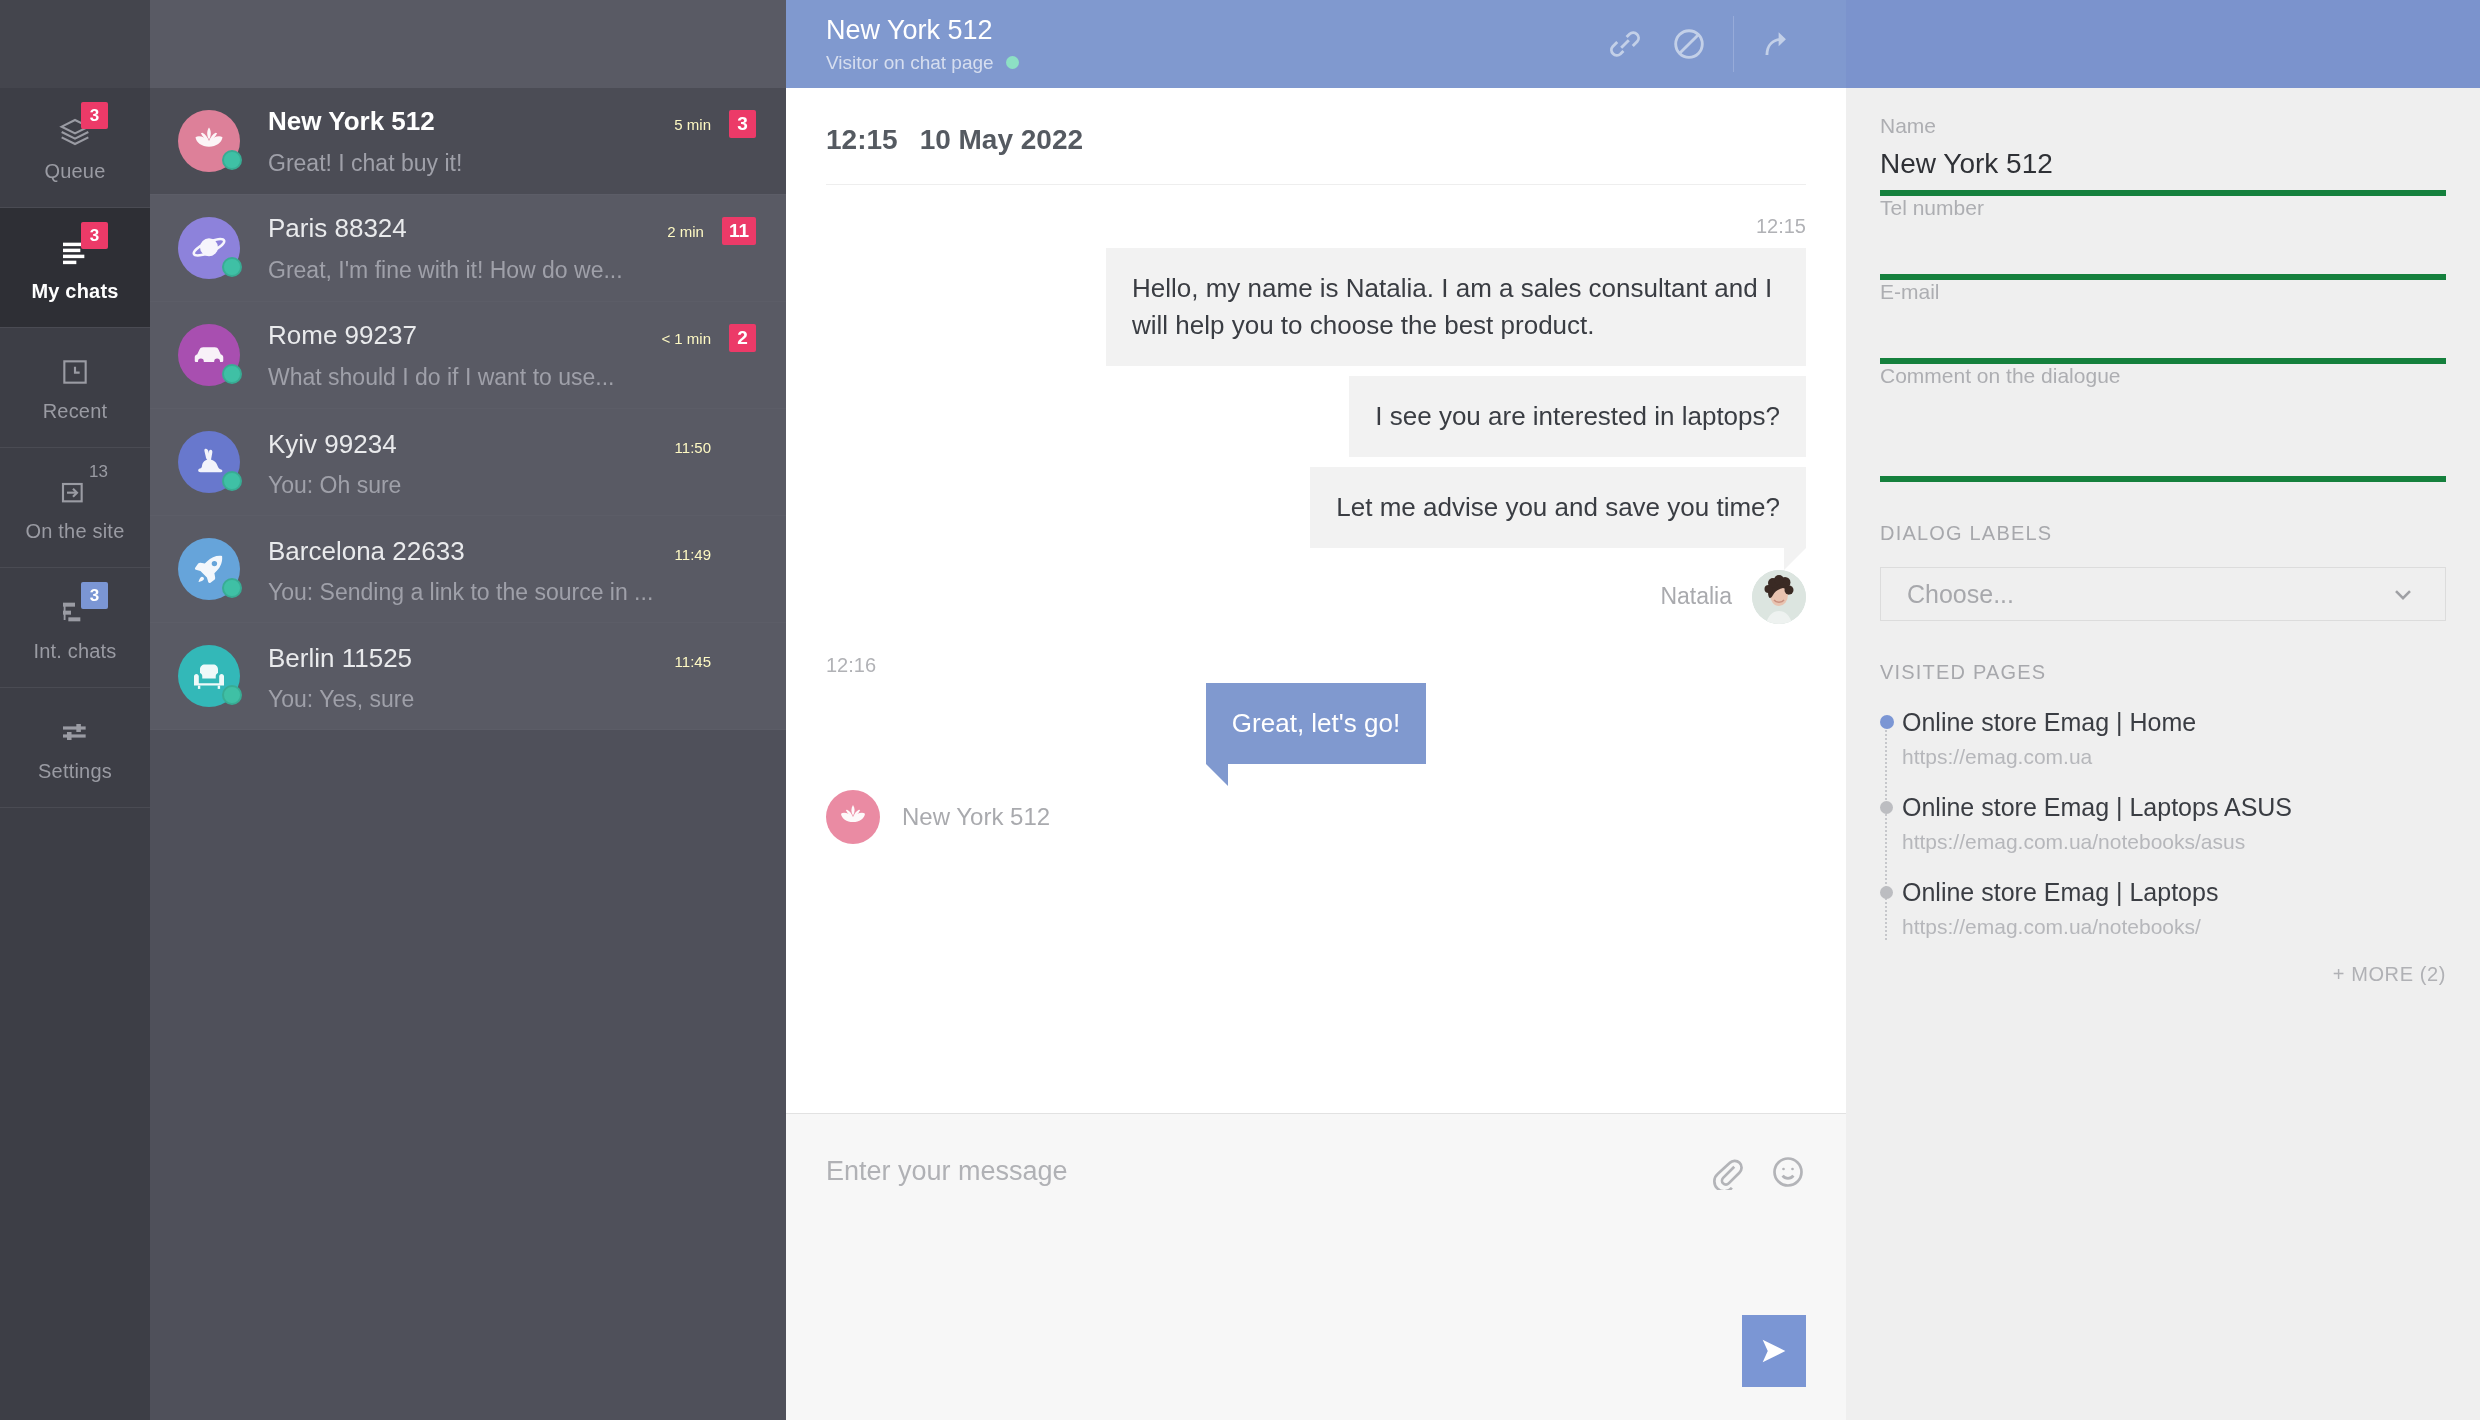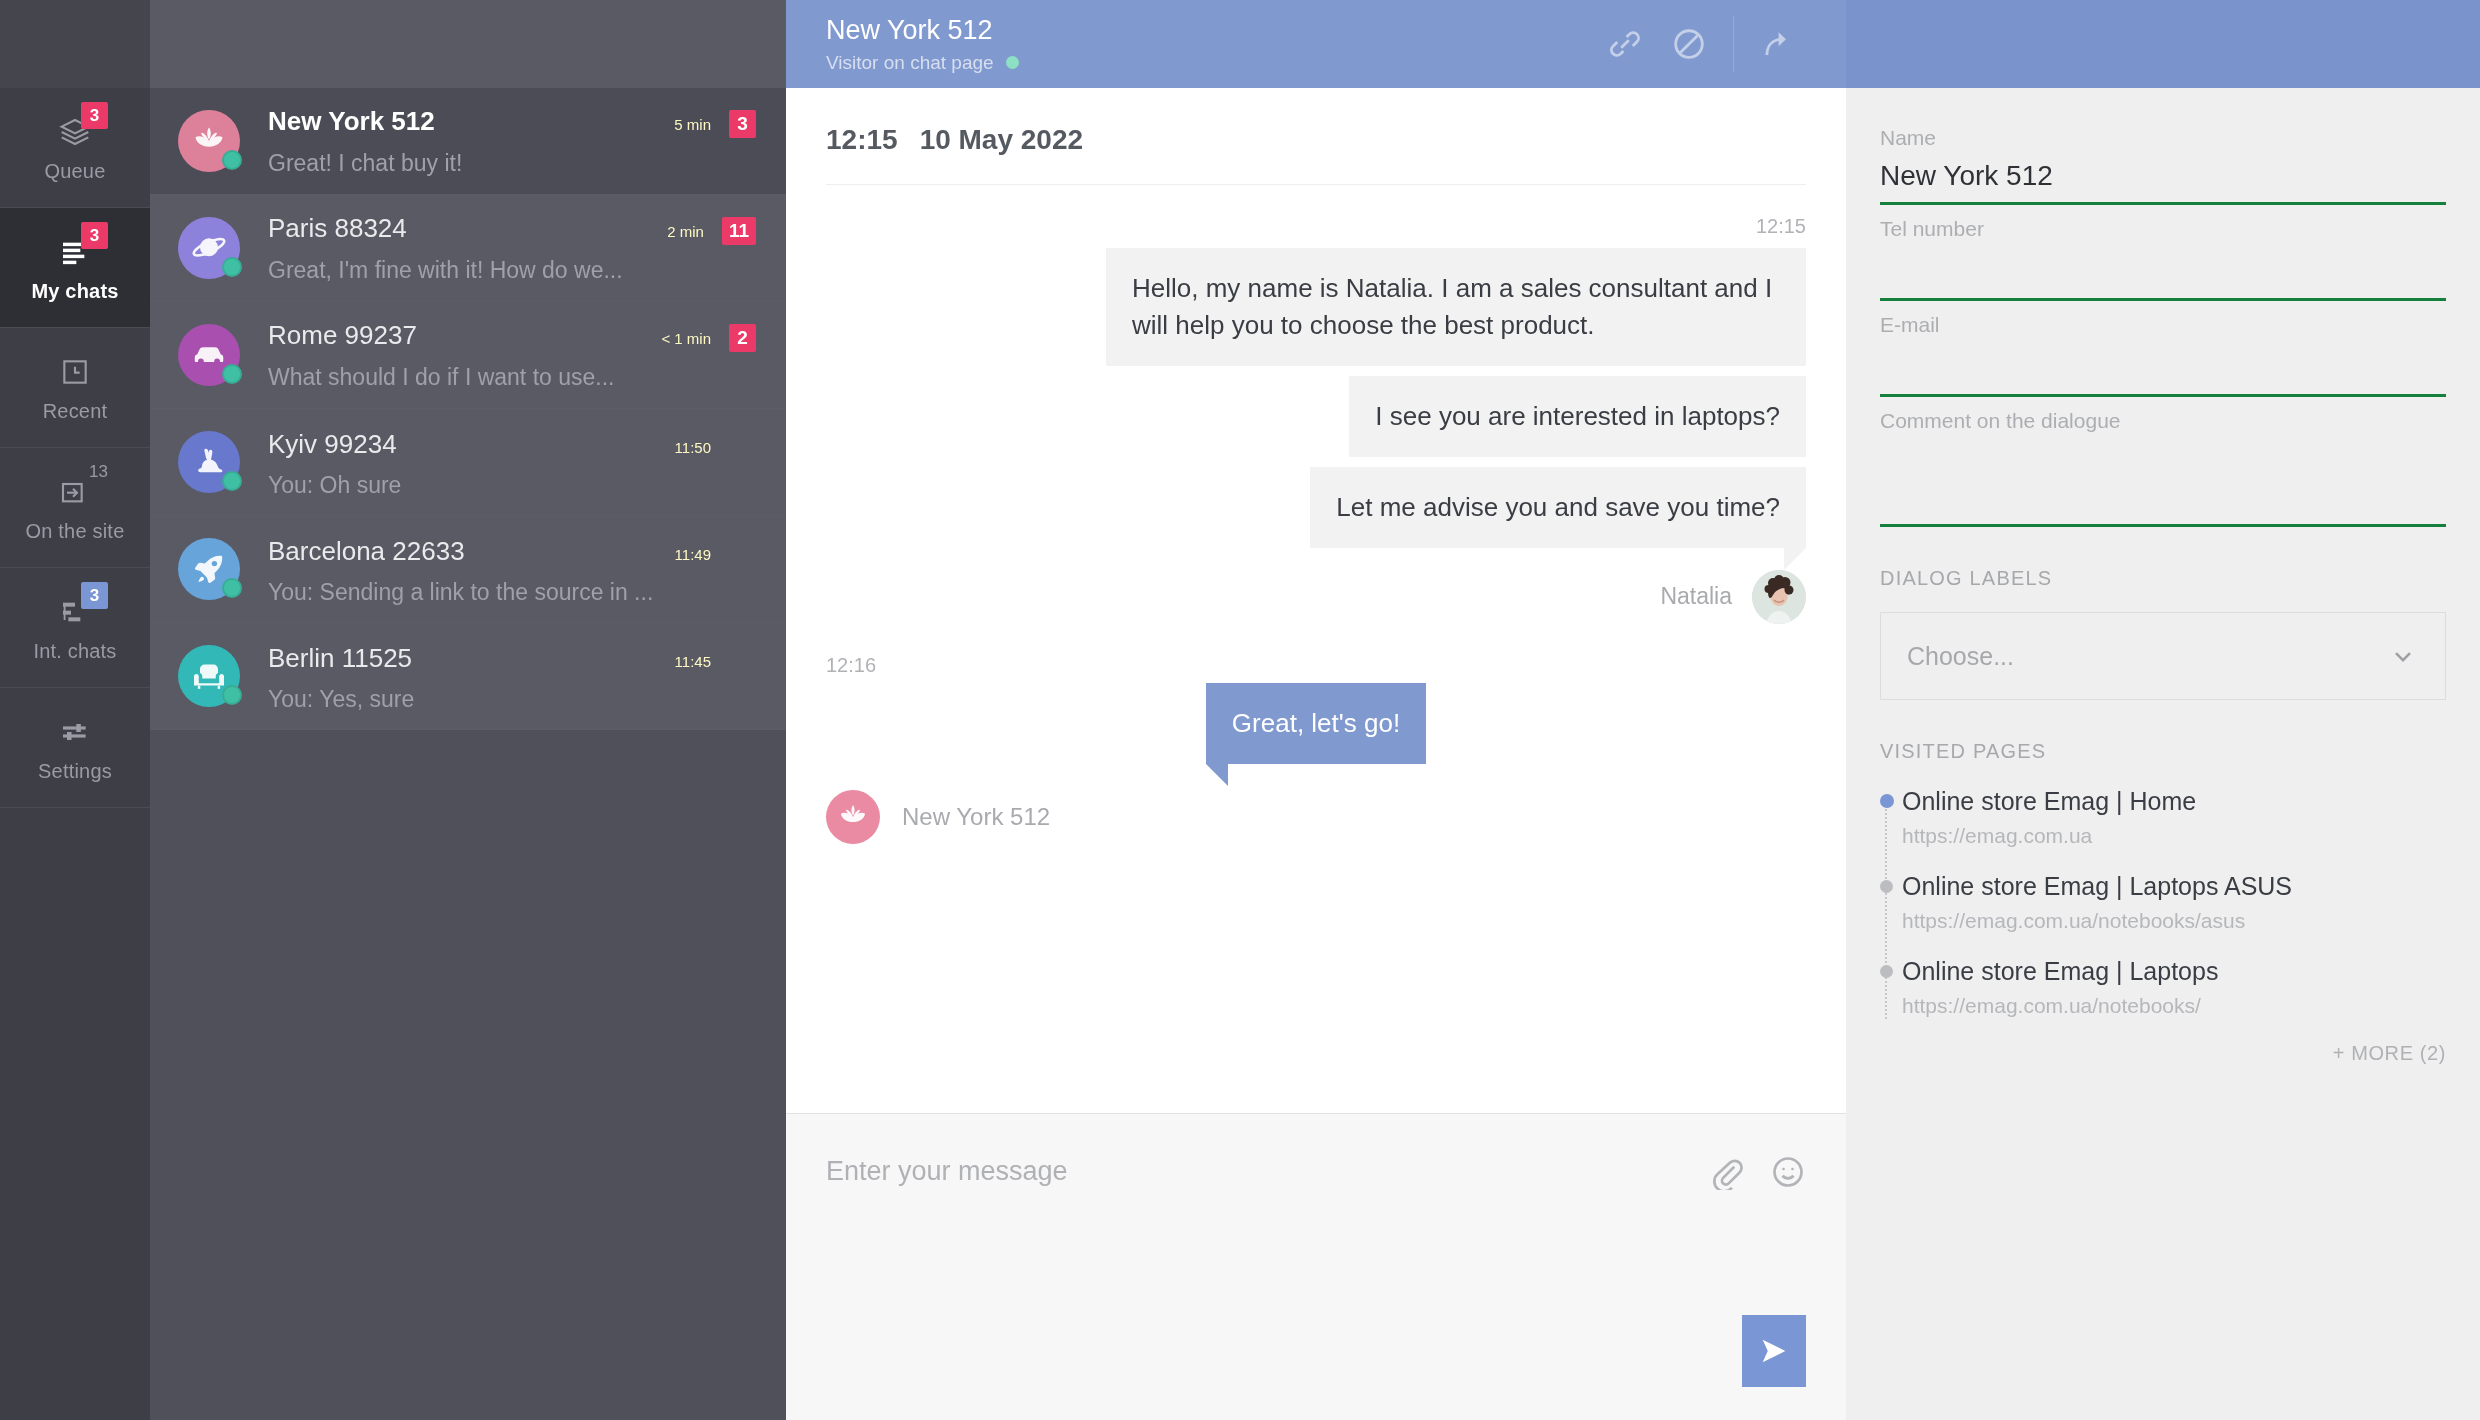--- a/index.html
+++ b/index.html
@@ -154,32 +154,32 @@
     width: 64px; height: 72px; background: #7b96d4;
     display: flex; align-items: center; justify-content: center; cursor: pointer;
   }
   .send-btn svg { width: 34px; height: 34px; fill: #ffffff; }
 
   
   .side-col { flex: 1; background: #efefef; display: flex; flex-direction: column; }
   .side-head { height: 88px; flex: 0 0 88px; background: #7b93cd; }
   .side-body { flex: 1; padding: 26px 34px 0 34px; overflow: hidden; }
 
-  .field { border-bottom: 3px solid #15803d; padding-bottom: 12px; margin-top: 12px; }
+  .field { border-bottom: 6px solid #15803d; padding-bottom: 12px; }
   .field-label { font-size: 21px; color: #adaeb2; }
   .field-value { font-size: 28px; color: #2f3136; margin-top: 10px; }
   .field.filled { padding-bottom: 10px; }
   .field.empty { height: 84px; position: relative; }
   .field.empty .field-label { position: absolute; top: 0; left: 0; }
   .field.comment { height: 118px; position: relative; }
   .field.comment .field-label { position: absolute; top: 0; left: 0; }
 
   .sec-title { font-size: 20px; color: #a7a8ac; letter-spacing: 1.2px; margin-top: 40px; }
   .select {
-    margin-top: 22px; height: 88px; border: 1px solid #dcdcdc; background: #efefef;
+    margin-top: 22px; height: 54px; border: 1px solid #dcdcdc; background: #efefef;
     display: flex; align-items: center; justify-content: space-between;
     padding: 0 28px 0 26px; cursor: pointer;
   }
   .select-val { font-size: 25px; color: #a7a8ac; }
   .select svg { width: 28px; height: 28px; stroke: #9fa0a4; fill: none; stroke-width: 2.2; }
 
   .pages { margin-top: 24px; position: relative; padding-left: 22px; }
   .pages::before {
     content: ""; position: absolute; left: 5px; top: 10px; bottom: 46px;
     border-left: 2px dotted #c6c7cb;

